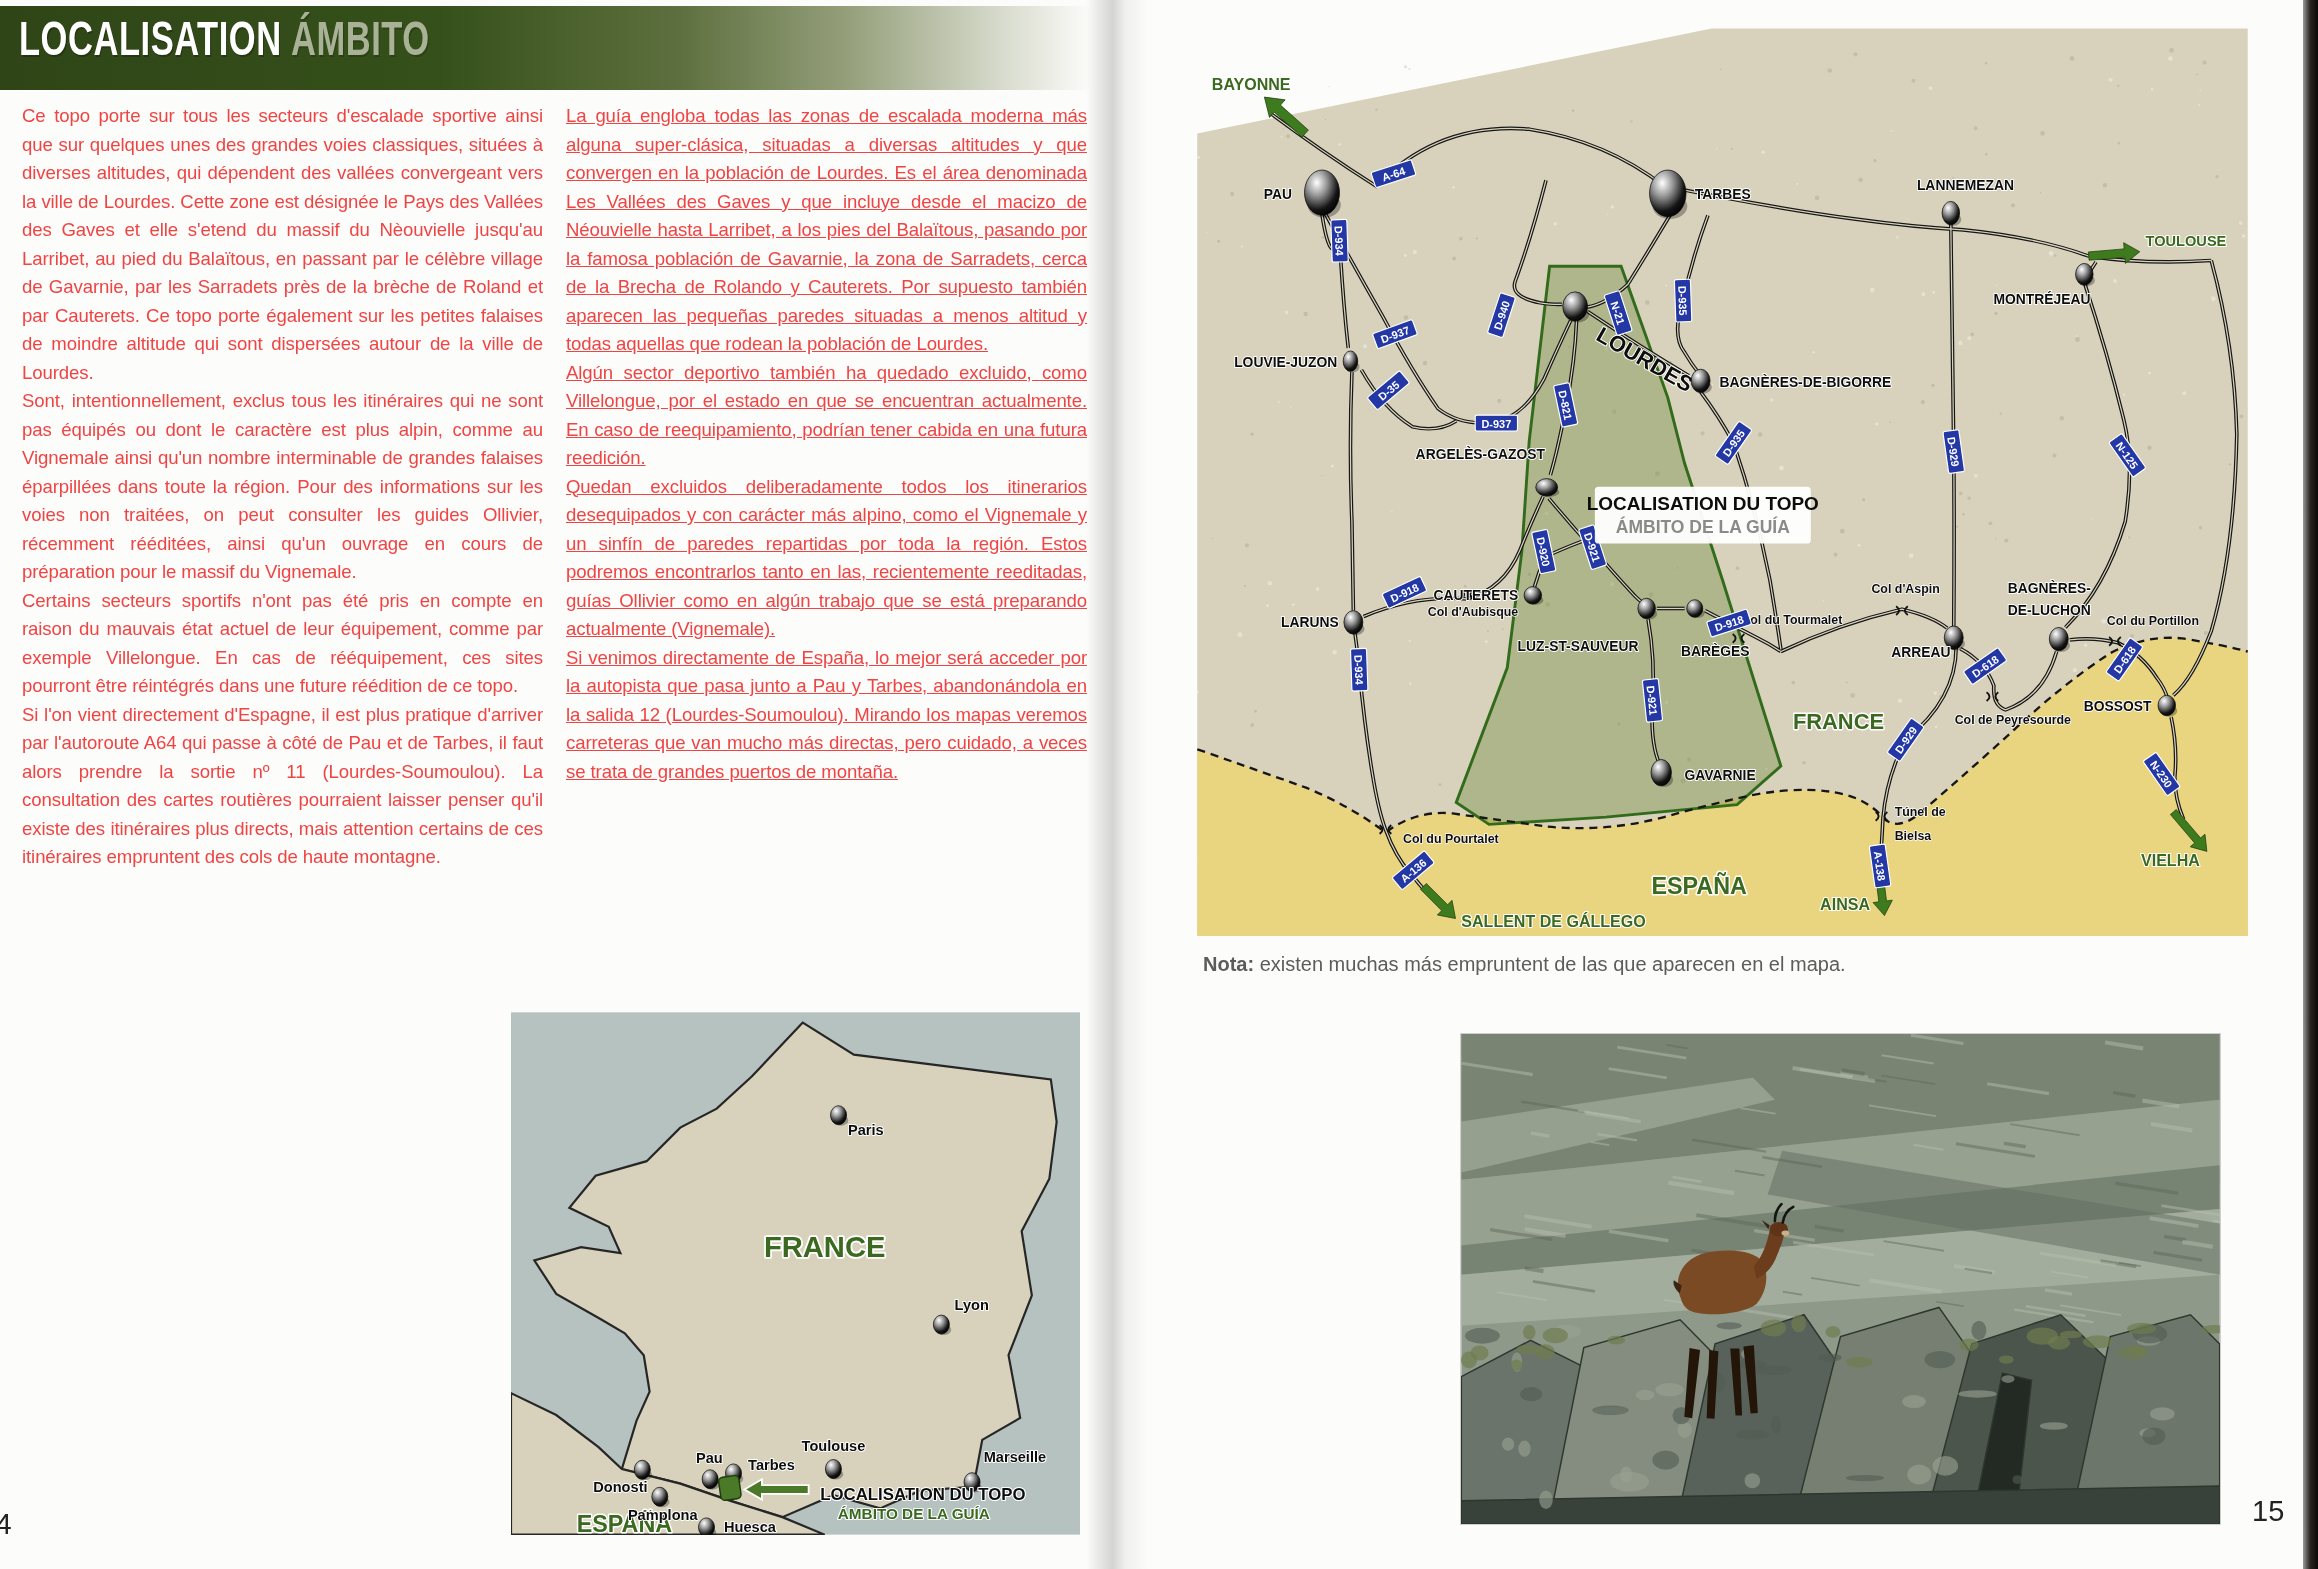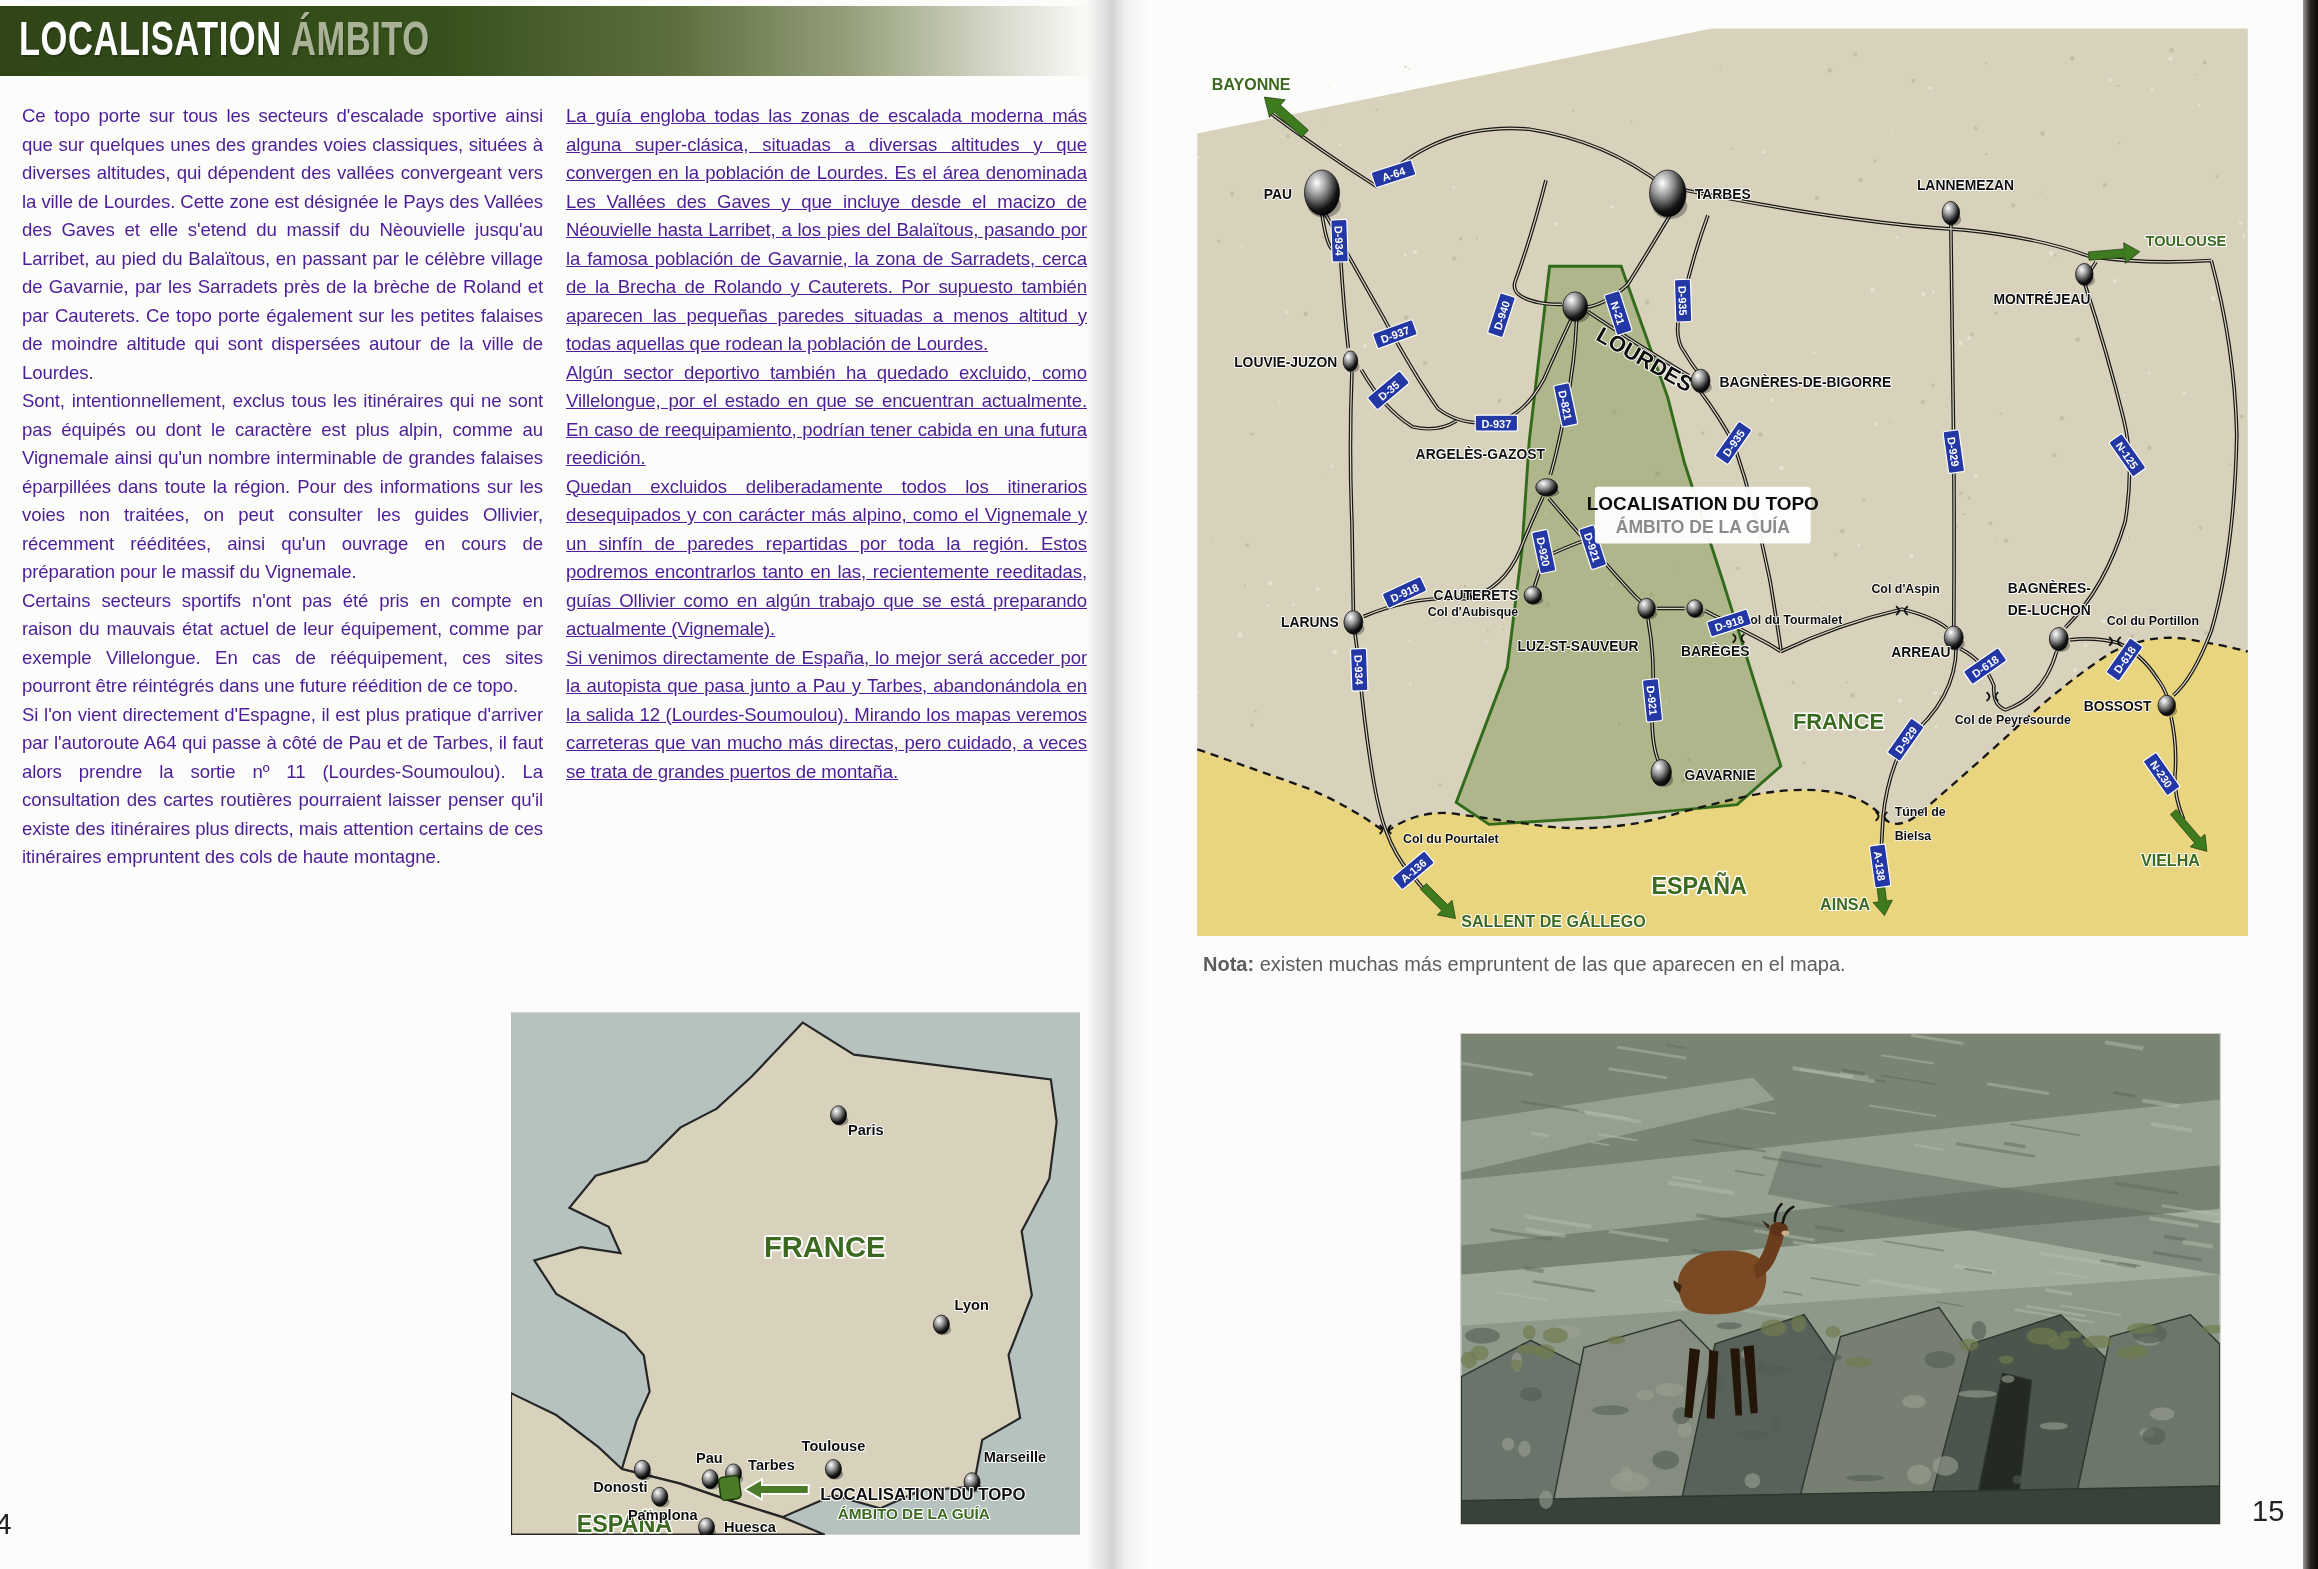--- a/index.html
+++ b/index.html
@@ -1,26 +1,26 @@
 <!DOCTYPE html>
 <html style="font-size:11.7px"><head>
 <meta charset="utf-8">
 <style>
   html,body{margin:0;padding:0;background:#e8e8e8;}
   #page{position:relative;width:2319px;height:1570px;background:#fcfcfa;overflow:hidden;
         font-family:"Liberation Sans",sans-serif;}
   
-  #banner{position:absolute;left:0;top:5.8px;width:1091px;height:70px;
+  #banner{position:absolute;left:0;top:5.8px;width:1091px;height:84px;
     background:linear-gradient(90deg,#2f4517 0%,#35501a 40%,#5d6f3e 62%,#96a07c 78%,#cfd3c2 90%,rgba(252,252,250,0) 100%);}
   #banner .t{position:absolute;left:19px;top:1.5px;transform:scaleX(0.72);transform-origin:left center;
     font-weight:700;font-size:48px;letter-spacing:0.7px;white-space:nowrap;line-height:63px;}
   #banner .fr{color:#ffffff;text-shadow:1.5px 1.5px 0 rgba(0,0,0,.25);}
   #banner .es{color:#a9b296;text-shadow:1.5px 1.5px 0 rgba(0,0,0,.18);margin-left:13px;}
   
-  .col{position:absolute;top:102px;width:521px;font-size:18.6px;line-height:28.5px;color:#4c1d95;
+  .col{position:absolute;top:102px;width:521px;font-size:18.6px;line-height:28.5px;color:#ef4444;
        text-align:justify;letter-spacing:-0.1px;}
   #col1{left:22px;} #col2{left:566px;text-decoration:underline;}
   .col p{margin:0;}
   
   #gutter{position:absolute;left:1086px;top:0;width:63px;height:1570px;
     background:linear-gradient(90deg,rgba(0,0,0,0) 0%,rgba(0,0,0,0.16) 42%,rgba(0,0,0,0.05) 62%,rgba(0,0,0,0) 100%);}
   #edge{position:absolute;right:0;top:0;width:16px;height:1570px;
     background:linear-gradient(90deg,#9a9a9a 0%,#2b2420 45%,#050505 100%);}
   .pagenum{position:absolute;font-size:29px;color:#222;}
   #pn4{left:-4.4px;top:1508px;} #pn15{left:2252px;top:1495px;text-align:right;}

